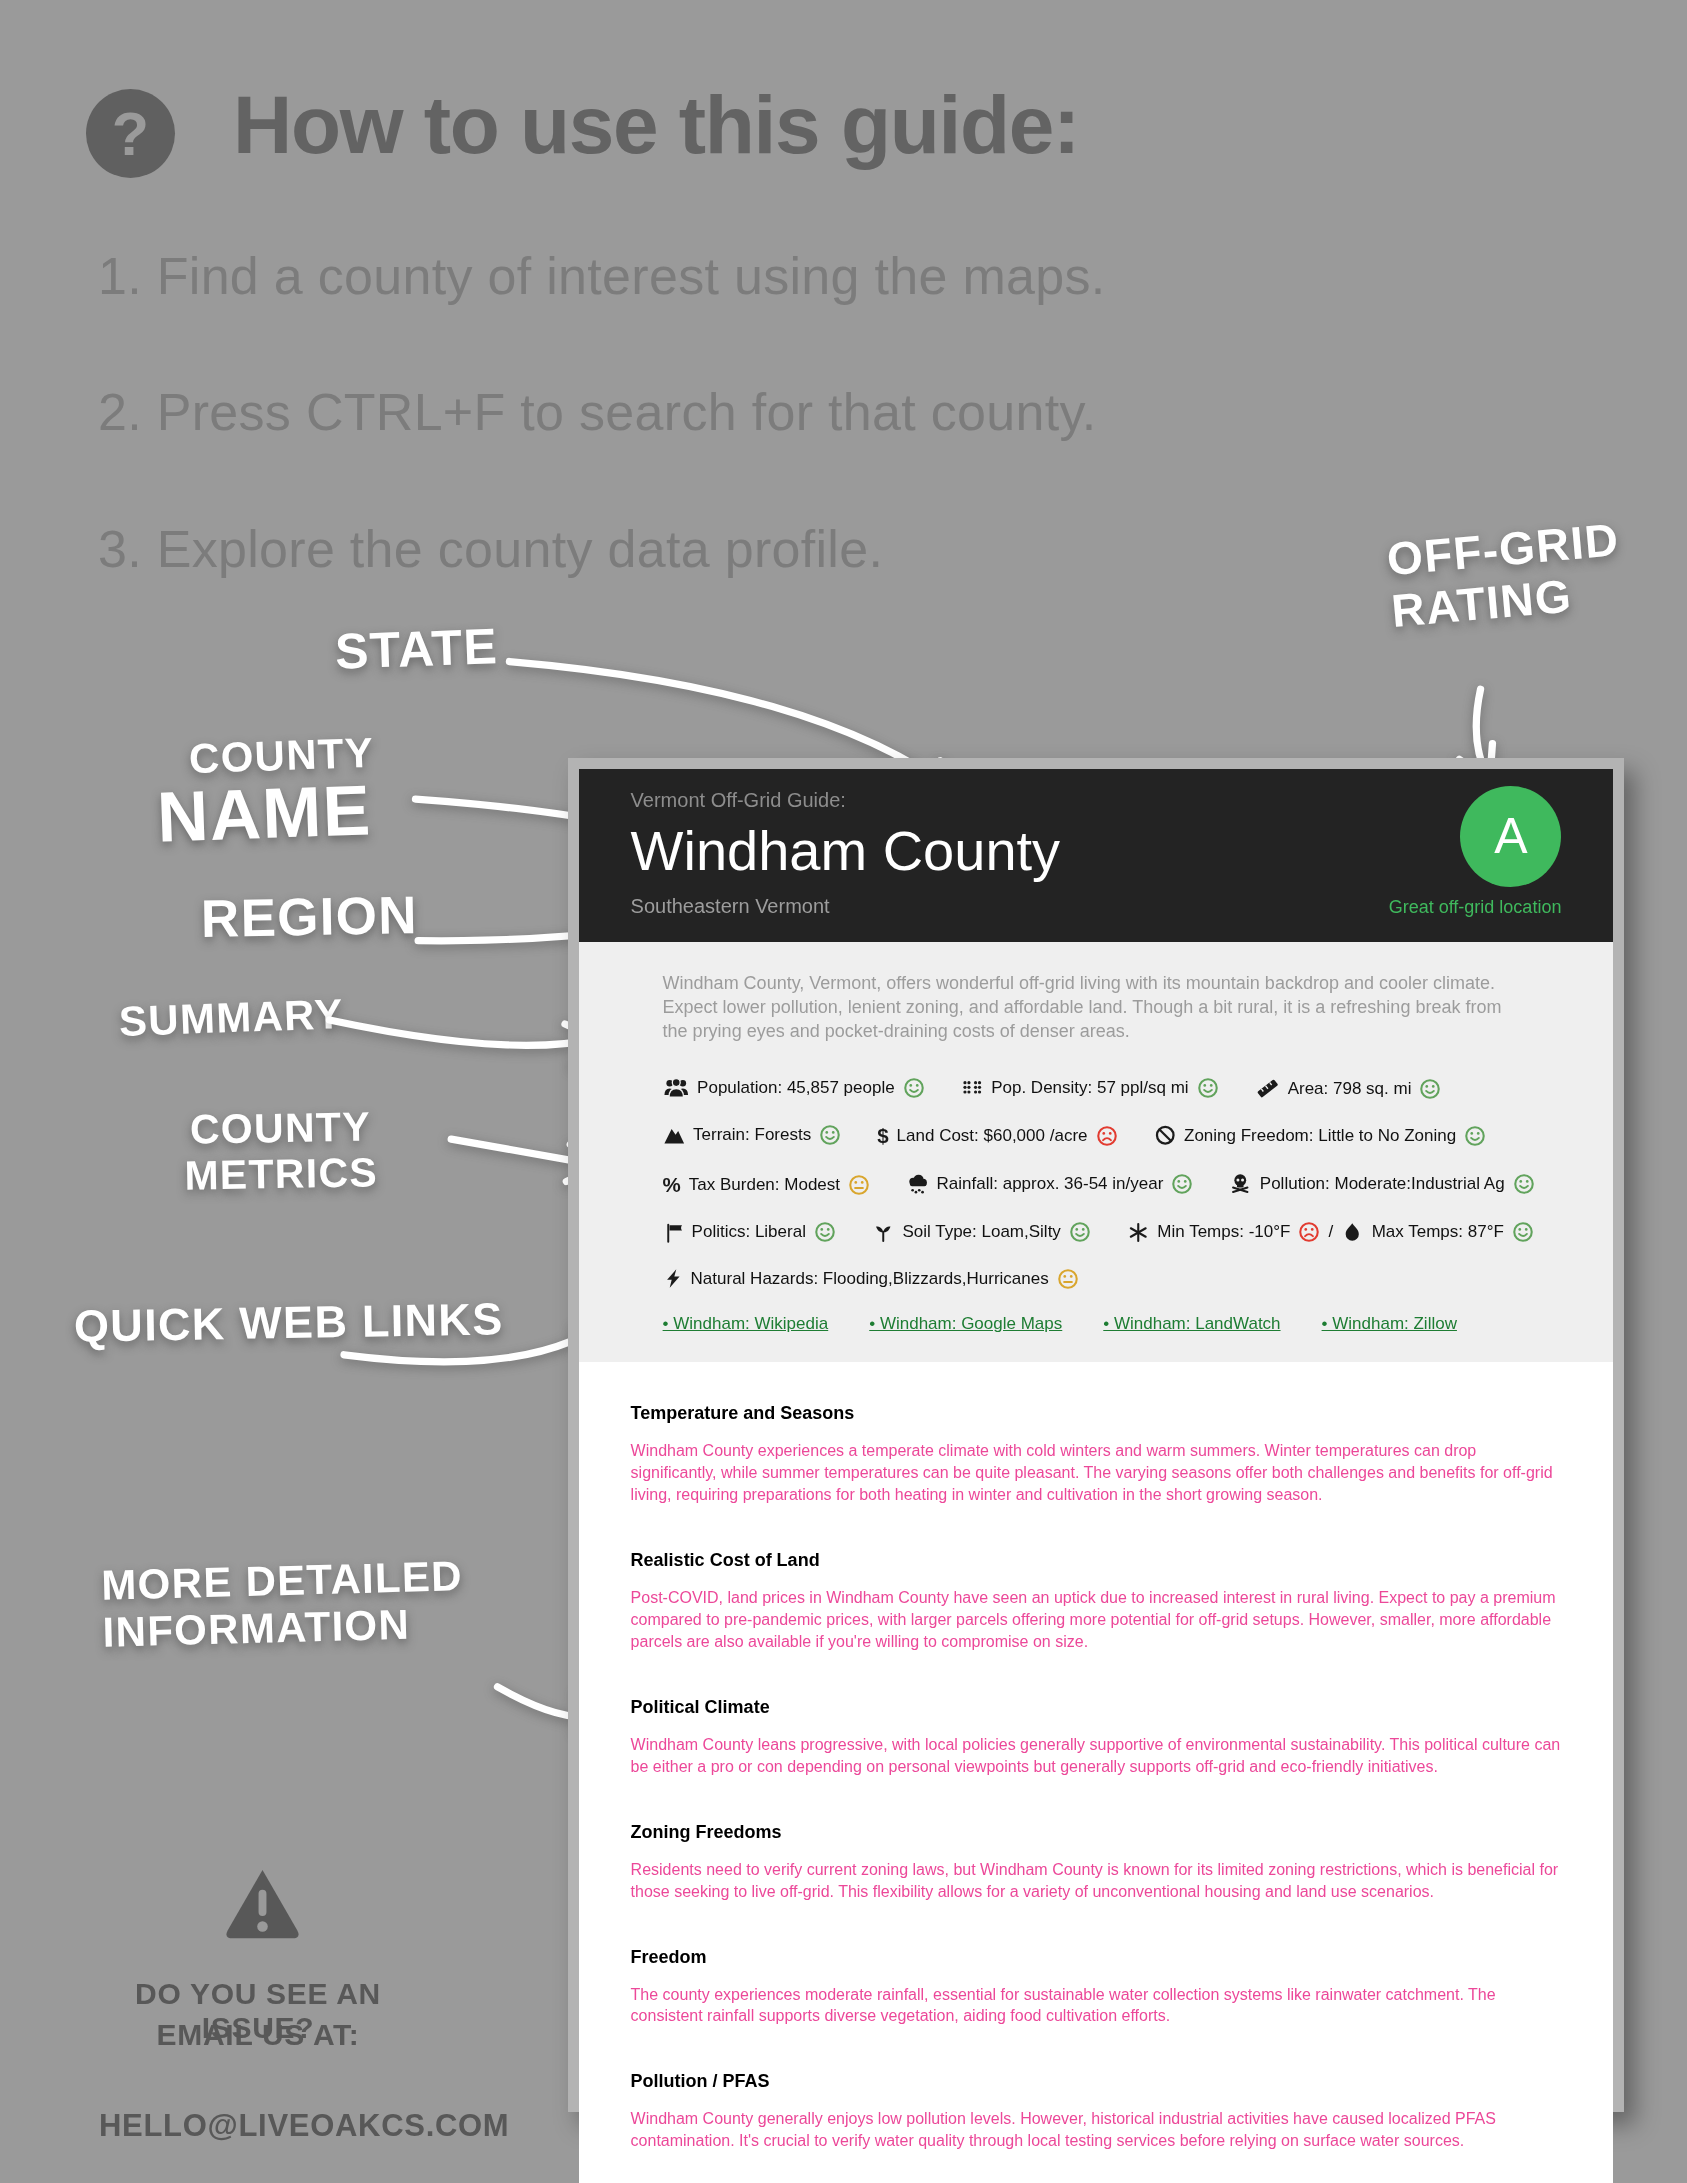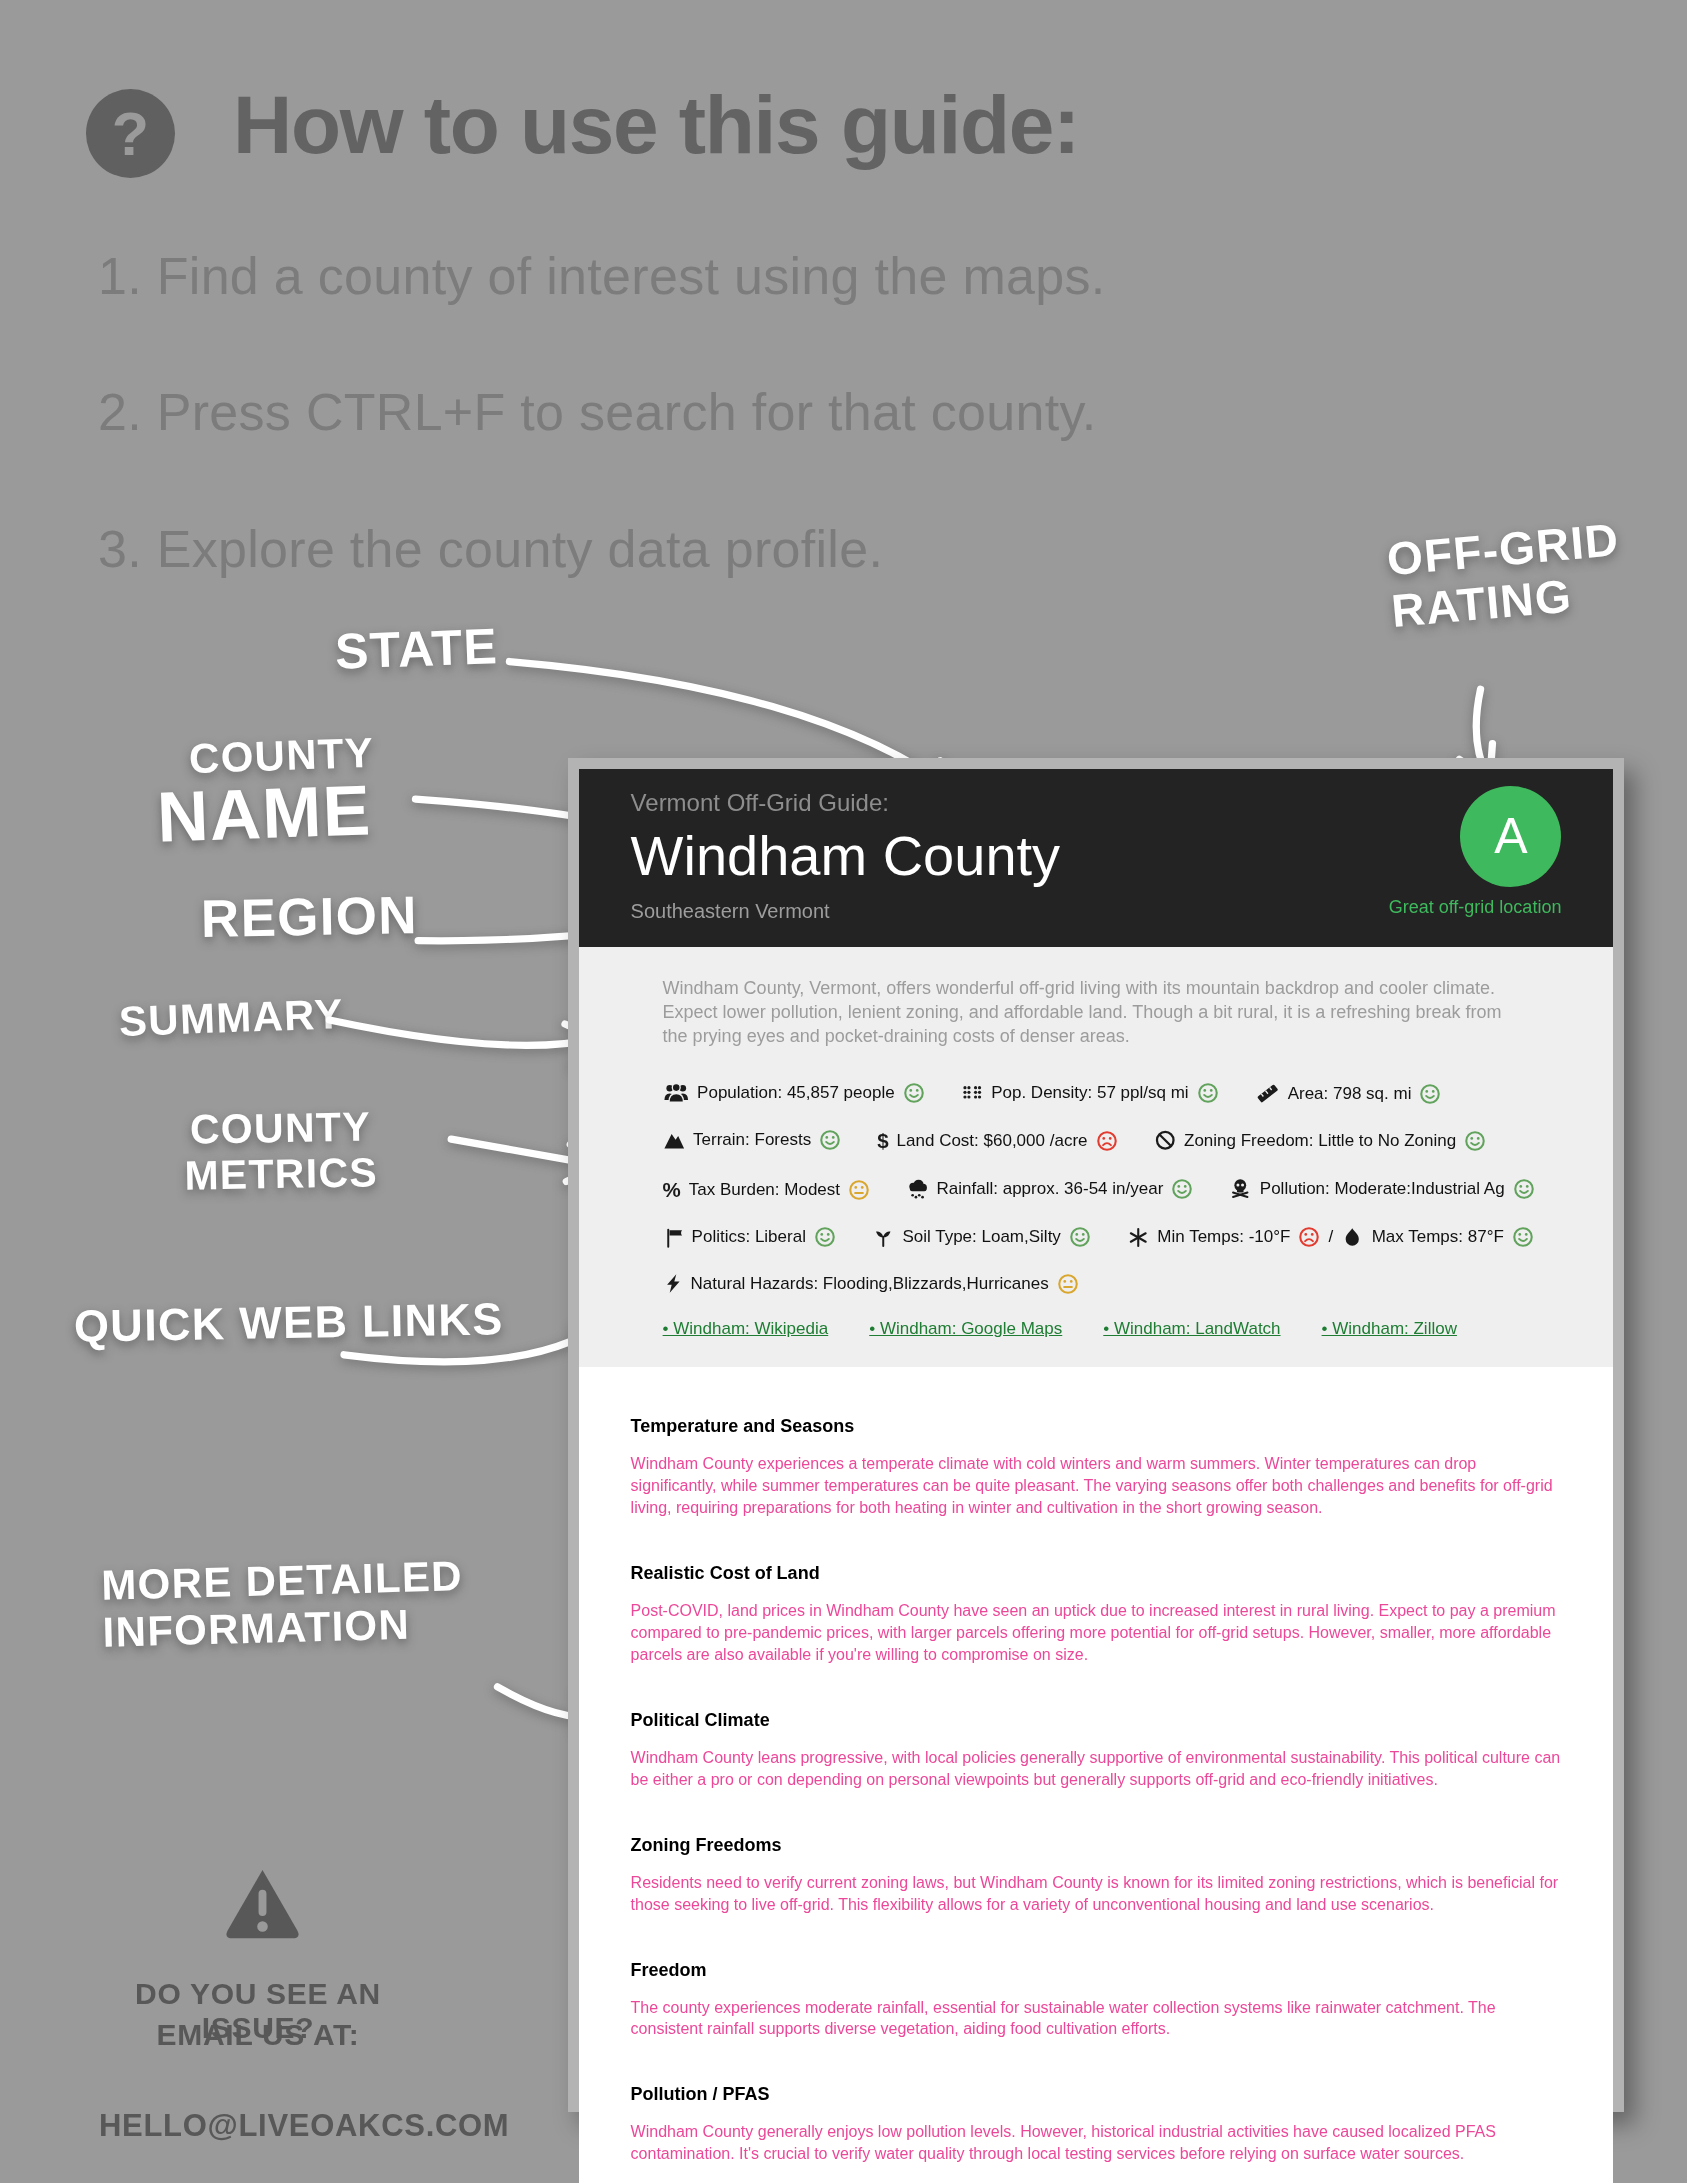--- a/index.html
+++ b/index.html
@@ -31,41 +31,41 @@
   #arrows{position:absolute;left:0;top:0;width:1687px;height:2183px;pointer-events:none;
     filter:drop-shadow(0 3.3px 5.3px rgba(60,60,60,.45))}
   #arrows path{stroke:#fff;stroke-width:11;fill:none;stroke-linecap:round;stroke-linejoin:round}
 
   
   .card-frame{position:absolute;left:568px;top:758px;width:1056px;height:1354px;
     background:#b3b3b3;padding:10.6px;box-shadow:10.6px 13.2px 22.5px rgba(0,0,0,.35)}
   .page-inner{width:100%;height:100%;background:#fff;display:flex;flex-direction:column}
   .accent-bar{height:17px;background:var(--green,#3fb95d)}
   .card-header{background:#232323;padding:20px 52px 24px;position:relative}
-  .kicker{font-size:24px;color:#8d8d8d}
+  .kicker{font-size:20px;color:#8d8d8d}
   .county-title{font-size:56px;color:#fff;margin-top:6.6px;font-weight:400}
   .region-sub{font-size:20px;color:#9d9d9d;margin-top:12px}
   .rating-wrap{position:absolute;right:52px;top:17px;display:flex;flex-direction:column;align-items:flex-end}
   .badge{width:101px;height:101px;border-radius:50%;background:var(--green,#3fb95d);
     color:#fff;font-size:50px;display:flex;align-items:center;justify-content:center}
   .rating-caption{margin-top:10.6px;font-size:18px;color:var(--green,#3fb95d)}
   .panel{background:#efefef;padding:30px 84px 28px}
   .summary{font-size:18px;line-height:1.32;color:#9c9c9c;max-width:926px}
   #metrics{margin-top:34px}
   .m-row{display:flex;align-items:flex-start;gap:36px;margin-bottom:24.5px;white-space:nowrap}
   .metric{display:inline-flex;align-items:center;gap:8px;font-size:17px;color:#111}
   .metric svg{flex:none;display:block}
   .glyph-icon{font-weight:700;font-size:20.5px;color:#1b1b1b}
   .metric-pair{display:inline-flex;align-items:center;gap:8px}
   .pair-sep{font-size:17px;color:#111}
   #qlinks{margin-top:22.5px;display:flex;gap:41px}
   .qlink{font-size:17px;color:var(--link-green,#1e7d33);text-decoration:underline;cursor:pointer}
   .white{background:#fff;padding:33px 52px;flex:1}
   .white .sec-h{font-size:18px;font-weight:700;color:#000;margin-top:44px}
-  .white .sec-h:first-child{margin-top:16px}
+  .white .sec-h:first-child{margin-top:8px}
   .white .sec-p{font-size:16px;line-height:1.37;color:#ec4899;margin-top:16px;max-width:946px}
 
   
   .warn-icon{position:absolute;left:222px;top:1866px}
   .issue-line{position:absolute;left:99px;width:318px;text-align:center;
     color:#585858;font-weight:700;letter-spacing:0.7px}
   .issue-1{top:1977px;font-size:30px}
   .issue-2{top:2018px;font-size:30px}
   .issue-email{top:2108px;font-size:31px}
 </style>

